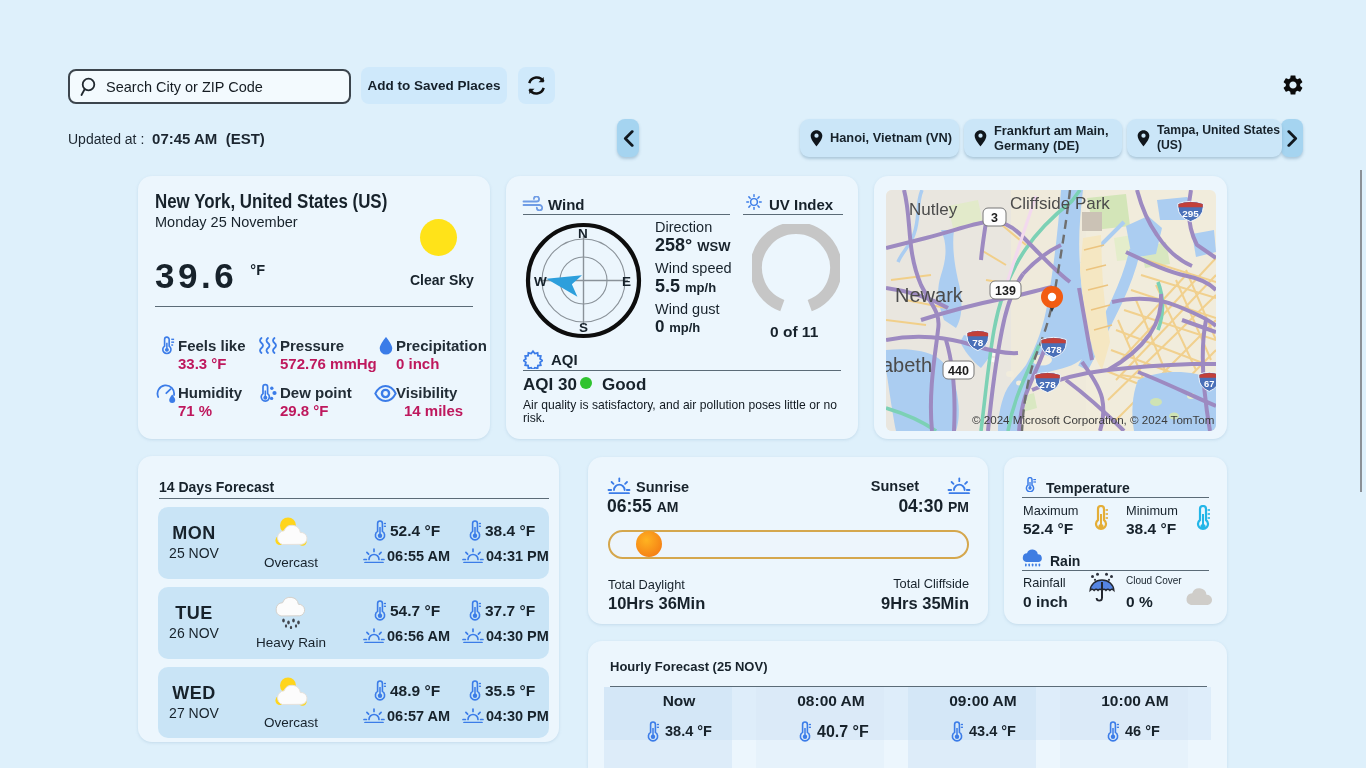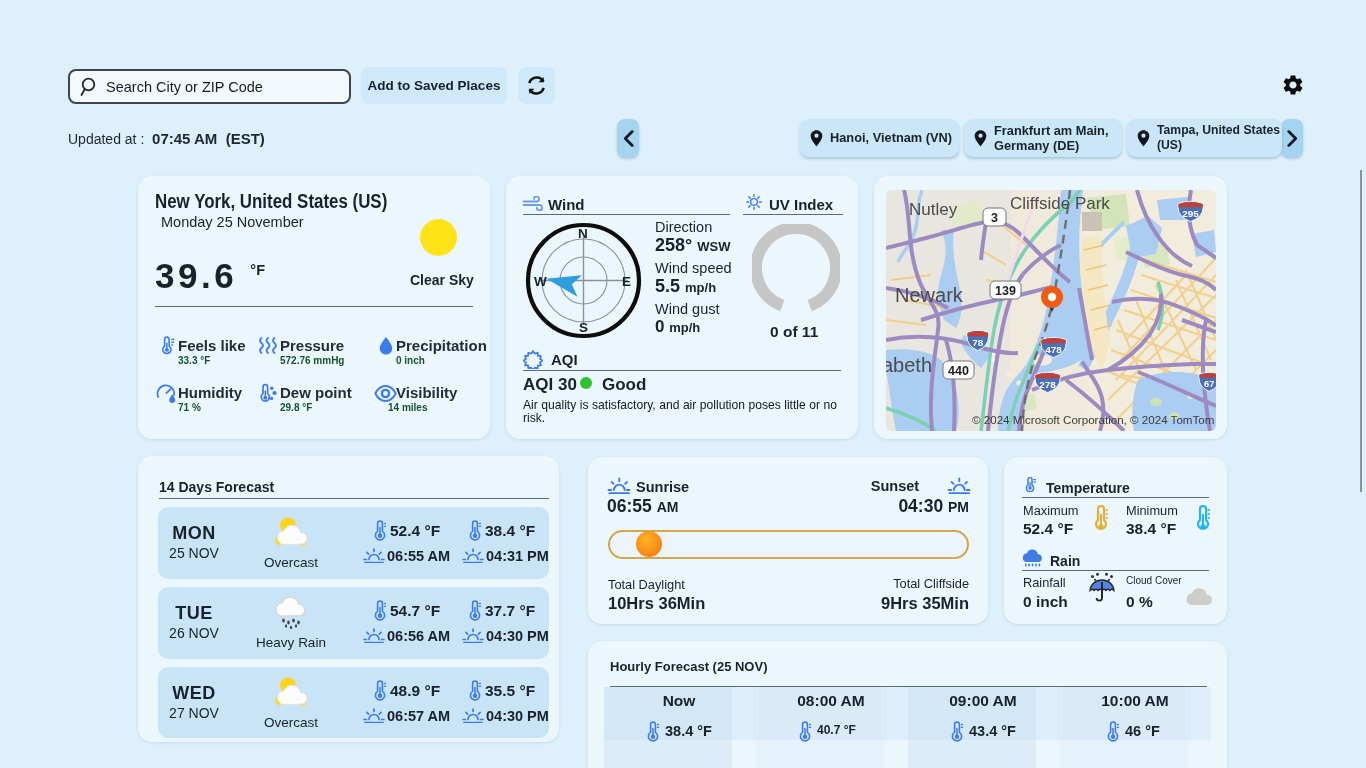--- a/index.html
+++ b/index.html
@@ -11,21 +11,21 @@
 .b{font-weight:bold;}
 .hr{position:absolute;height:1px;background:#5b6b77;}
 .icon{position:absolute;}
 .chip{position:absolute;top:119px;height:38px;background:#cbe6f8;border-radius:9px;
   box-shadow:0 2px 3px rgba(110,150,180,.45);display:flex;align-items:center;}
 .chip .pin{margin-left:10px;margin-right:7px;flex:none;}
 .chip .t{font-size:12.8px;font-weight:bold;line-height:1.2;white-space:nowrap;}
 .navbtn{position:absolute;top:119px;width:22px;height:38px;background:#a5d4f0;border-radius:8px;
   box-shadow:0 2px 3px rgba(110,150,180,.45);display:flex;align-items:center;justify-content:center;}
 .statlbl{font-size:15px;font-weight:bold;color:#222d36;}
-.statval{font-size:10px;font-weight:bold;color:#14532d;}
+.statval{font-size:15px;font-weight:bold;color:#be185d;}
 </style>
 </head>
 <body>
 <div id="app">
 
 
 <div class="abs" style="left:68px;top:69px;width:279px;height:31px;background:#f3fafe;border:2px solid #3c454d;border-radius:8px;display:flex;align-items:center;">
   <svg class="abs" style="left:9px;top:5px;" width="22" height="22" viewBox="0 0 22 22">
     <circle cx="9.5" cy="8.5" r="5.8" fill="none" stroke="#20282f" stroke-width="1.8"></circle>
     <line x1="5.5" y1="13.5" x2="2.5" y2="19" stroke="#20282f" stroke-width="1.8" stroke-linecap="round"></line>
@@ -72,21 +72,21 @@
 <div class="chip" style="left:1127px;width:155px;overflow:hidden;">
   <svg class="pin" width="13" height="17" viewBox="0 0 14 18">
         <path fill="#10161c" d="M7 0C3.4 0 .7 2.7.7 6.1c0 4.5 6.3 11.4 6.3 11.4s6.3-6.9 6.3-11.4C13.3 2.7 10.6 0 7 0zm0 8.3a2.3 2.3 0 1 1 0-4.6 2.3 2.3 0 0 1 0 4.6z"></path>
       </svg>
   <div class="t" style="font-size:12.2px;">Tampa, United States<br>(US)</div>
 </div>
 
 
 <div class="card" style="left:138px;top:176px;width:352px;height:263px;"></div>
 <div class="abs b" style="left:155px;top:190px;font-size:20px;transform:scaleX(.845);transform-origin:0 0;white-space:nowrap;">New York, United States (US)</div>
-<div class="abs" style="left:161px;top:214px;font-size:14.5px;">Monday 25 November</div>
+<div class="abs" style="left:155px;top:214px;font-size:14.5px;">Monday 25 November</div>
 <div class="abs" style="left:155px;top:256px;font-size:35px;font-weight:bold;letter-spacing:3.5px;">39.6 <span style="font-size:14.5px;vertical-align:13px;letter-spacing:0;">°F</span></div>
 <div class="abs" style="left:420px;top:219px;width:37px;height:37px;border-radius:50%;background:#ffe319;"></div>
 <div class="abs b" style="left:410px;top:272px;font-size:14px;">Clear Sky</div>
 <div class="hr" style="left:155px;top:306px;width:318px;"></div>
 
 
 <svg class="icon" style="left:157px;top:336px;" width="19" height="19" viewBox="0 0 20 20">
   <path d="M8 3.6a2.4 2.4 0 0 1 4.8 0v7a4.3 4.3 0 1 1-4.8 0z" fill="none" stroke="#3b7ce8" stroke-width="1.7"></path>
   <circle cx="10.4" cy="14.6" r="2.1" fill="#3b7ce8"></circle>
       <line x1="10.4" y1="13.5" x2="10.4" y2="7" stroke="#3b7ce8" stroke-width="1.6"></line>
@@ -123,21 +123,21 @@
       <circle cx="17.5" cy="10" r="2.1" fill="#3b7ce8"></circle>
       <circle cx="14.6" cy="15.4" r="1.7" fill="#3b7ce8"></circle>
 </svg>
 <div class="abs statlbl" style="left:280px;top:384px;">Dew point</div>
 <div class="abs statval" style="left:280px;top:402px;">29.8 °F</div>
 <svg class="icon" style="left:374px;top:385px;" width="23" height="17" viewBox="0 0 23 17">
   <path d="M1.3 8.5 C4 3.2 7.5 1 11.5 1 s7.5 2.2 10.2 7.5 C19 13.8 15.5 16 11.5 16 S4 13.8 1.3 8.5z" fill="none" stroke="#3b7ce8" stroke-width="1.9"></path>
   <circle cx="11.5" cy="8.5" r="3.6" fill="none" stroke="#3b7ce8" stroke-width="2.4"></circle>
 </svg>
 <div class="abs statlbl" style="left:396px;top:384px;">Visibility</div>
-<div class="abs statval" style="left:388px;top:402px;">14 miles</div>
+<div class="abs statval" style="left:404px;top:402px;">14 miles</div>
 
 
 <div class="card" style="left:506px;top:176px;width:352px;height:263px;"></div>
 <svg class="icon" style="left:522px;top:196px;" width="23" height="15" viewBox="0 0 23 15">
   <path d="M1.5 5.5 h13 a2.6 2.6 0 1 0 -2.6-2.6" fill="none" stroke="#6f9ce5" stroke-width="1.8" stroke-linecap="round"></path>
   <path d="M1.5 9 h16 a2.7 2.7 0 1 1 -2.7 2.7" fill="none" stroke="#6f9ce5" stroke-width="1.8" stroke-linecap="round"></path>
 </svg>
 <div class="abs b" style="left:548px;top:196px;font-size:15px;">Wind</div>
 <div class="hr" style="left:523px;top:214px;width:207px;"></div>
 <svg class="icon" style="left:746px;top:194px;" width="16" height="16" viewBox="0 0 20 20">
@@ -647,21 +647,21 @@
       <line x1="9.8" y1="6.3" x2="12" y2="6.3" stroke="#3b7ce8" stroke-width="1.3"></line>
     </svg>
 <div class="abs b" style="left:665px;top:723px;font-size:14.5px;">38.4 °F</div>
 <svg class="icon" style="left:799px;top:721px;" width="12" height="21" viewBox="0 0 12 21">
       <path d="M3.6 3.4a2.4 2.4 0 0 1 4.8 0v8a4.6 4.6 0 1 1-4.8 0z" fill="none" stroke="#3b7ce8" stroke-width="1.6"></path>
       <circle cx="6" cy="15.8" r="2.2" fill="#3b7ce8"></circle>
       <line x1="6" y1="14.5" x2="6" y2="7" stroke="#3b7ce8" stroke-width="1.5"></line>
       <line x1="9.8" y1="3.5" x2="12" y2="3.5" stroke="#3b7ce8" stroke-width="1.3"></line>
       <line x1="9.8" y1="6.3" x2="12" y2="6.3" stroke="#3b7ce8" stroke-width="1.3"></line>
     </svg>
-<div class="abs b" style="left:817px;top:723px;font-size:12px;">40.7 °F</div>
+<div class="abs b" style="left:817px;top:723px;font-size:16px;">40.7 °F</div>
 <svg class="icon" style="left:951px;top:721px;" width="12" height="21" viewBox="0 0 12 21">
       <path d="M3.6 3.4a2.4 2.4 0 0 1 4.8 0v8a4.6 4.6 0 1 1-4.8 0z" fill="none" stroke="#3b7ce8" stroke-width="1.6"></path>
       <circle cx="6" cy="15.8" r="2.2" fill="#3b7ce8"></circle>
       <line x1="6" y1="14.5" x2="6" y2="7" stroke="#3b7ce8" stroke-width="1.5"></line>
       <line x1="9.8" y1="3.5" x2="12" y2="3.5" stroke="#3b7ce8" stroke-width="1.3"></line>
       <line x1="9.8" y1="6.3" x2="12" y2="6.3" stroke="#3b7ce8" stroke-width="1.3"></line>
     </svg>
 <div class="abs b" style="left:969px;top:723px;font-size:14.5px;">43.4 °F</div>
 <svg class="icon" style="left:1107px;top:721px;" width="12" height="21" viewBox="0 0 12 21">
       <path d="M3.6 3.4a2.4 2.4 0 0 1 4.8 0v8a4.6 4.6 0 1 1-4.8 0z" fill="none" stroke="#3b7ce8" stroke-width="1.6"></path>

